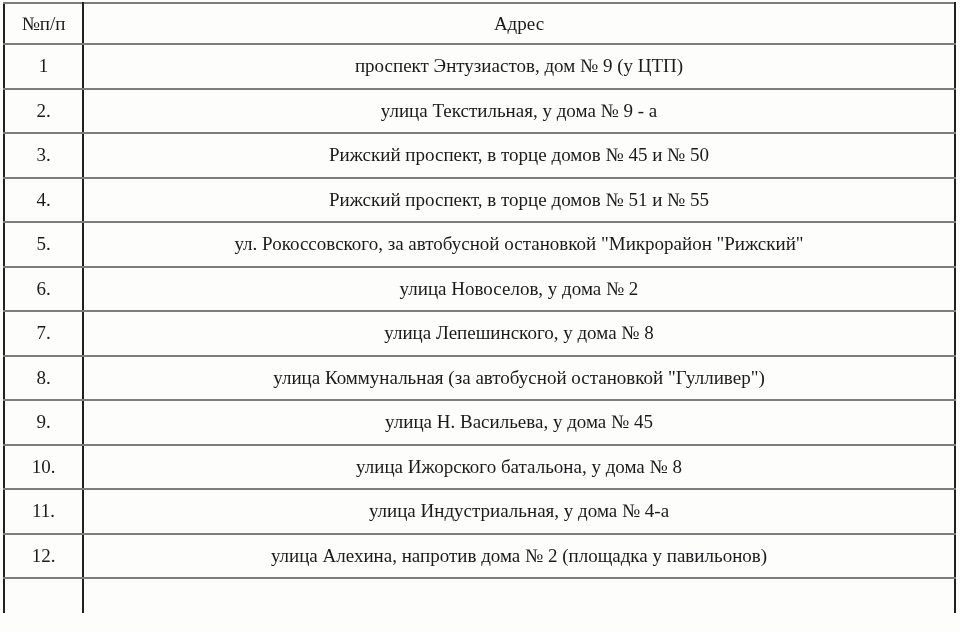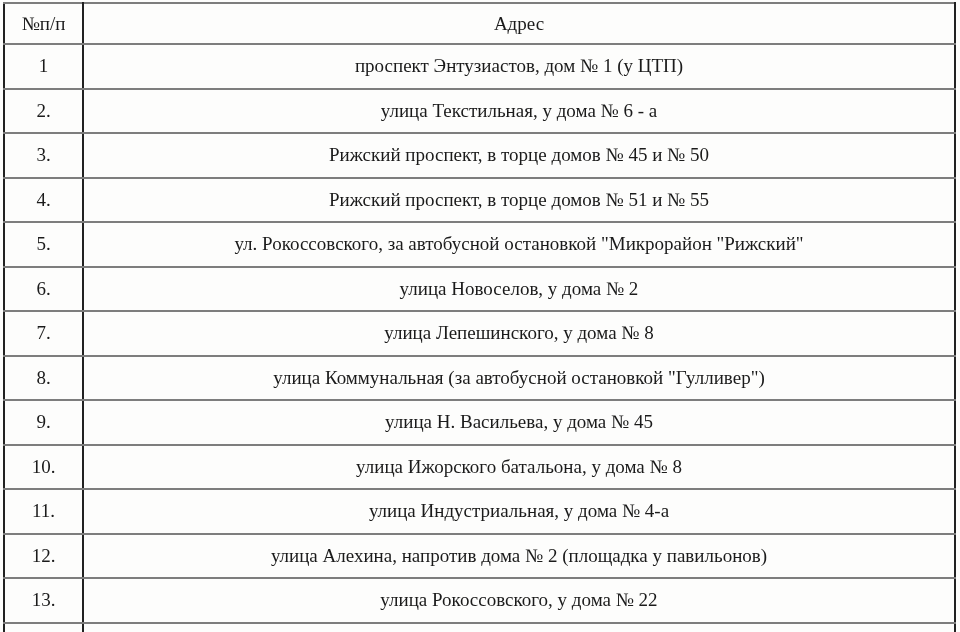--- a/index.html
+++ b/index.html
@@ -63,26 +63,26 @@
     </colgroup>
     <thead>
       <tr>
         <th>№п/п</th>
         <th>Адрес</th>
       </tr>
     </thead>
     <tbody id="rows">
   <tr>
     <td>1</td>
-    <td>проспект Энтузиастов, дом № 1 (у ЦТП)</td>
+    <td>проспект Энтузиастов, дом № 9 (у ЦТП)</td>
   </tr>
 
   <tr>
     <td>2.</td>
-    <td>улица Текстильная, у дома № 6 - а</td>
+    <td>улица Текстильная, у дома № 9 - а</td>
   </tr>
 
   <tr>
     <td>3.</td>
     <td>Рижский проспект, в торце домов № 45 и № 50</td>
   </tr>
 
   <tr>
     <td>4.</td>
     <td>Рижский проспект, в торце домов № 51 и № 55</td>
@@ -121,24 +121,20 @@
   <tr>
     <td>11.</td>
     <td>улица Индустриальная, у дома № 4-а</td>
   </tr>
 
   <tr>
     <td>12.</td>
     <td>улица Алехина, напротив дома № 2 (площадка у павильонов)</td>
   </tr>
 
-  <tr>
-    <td>13.</td>
-    <td>улица Рокоссовского, у дома № 22</td>
-  </tr>
 
   <tr class="partial">
     <td></td>
     <td></td>
   </tr>
 </tbody>
   </table>
 </div>
 
 </body></html>

